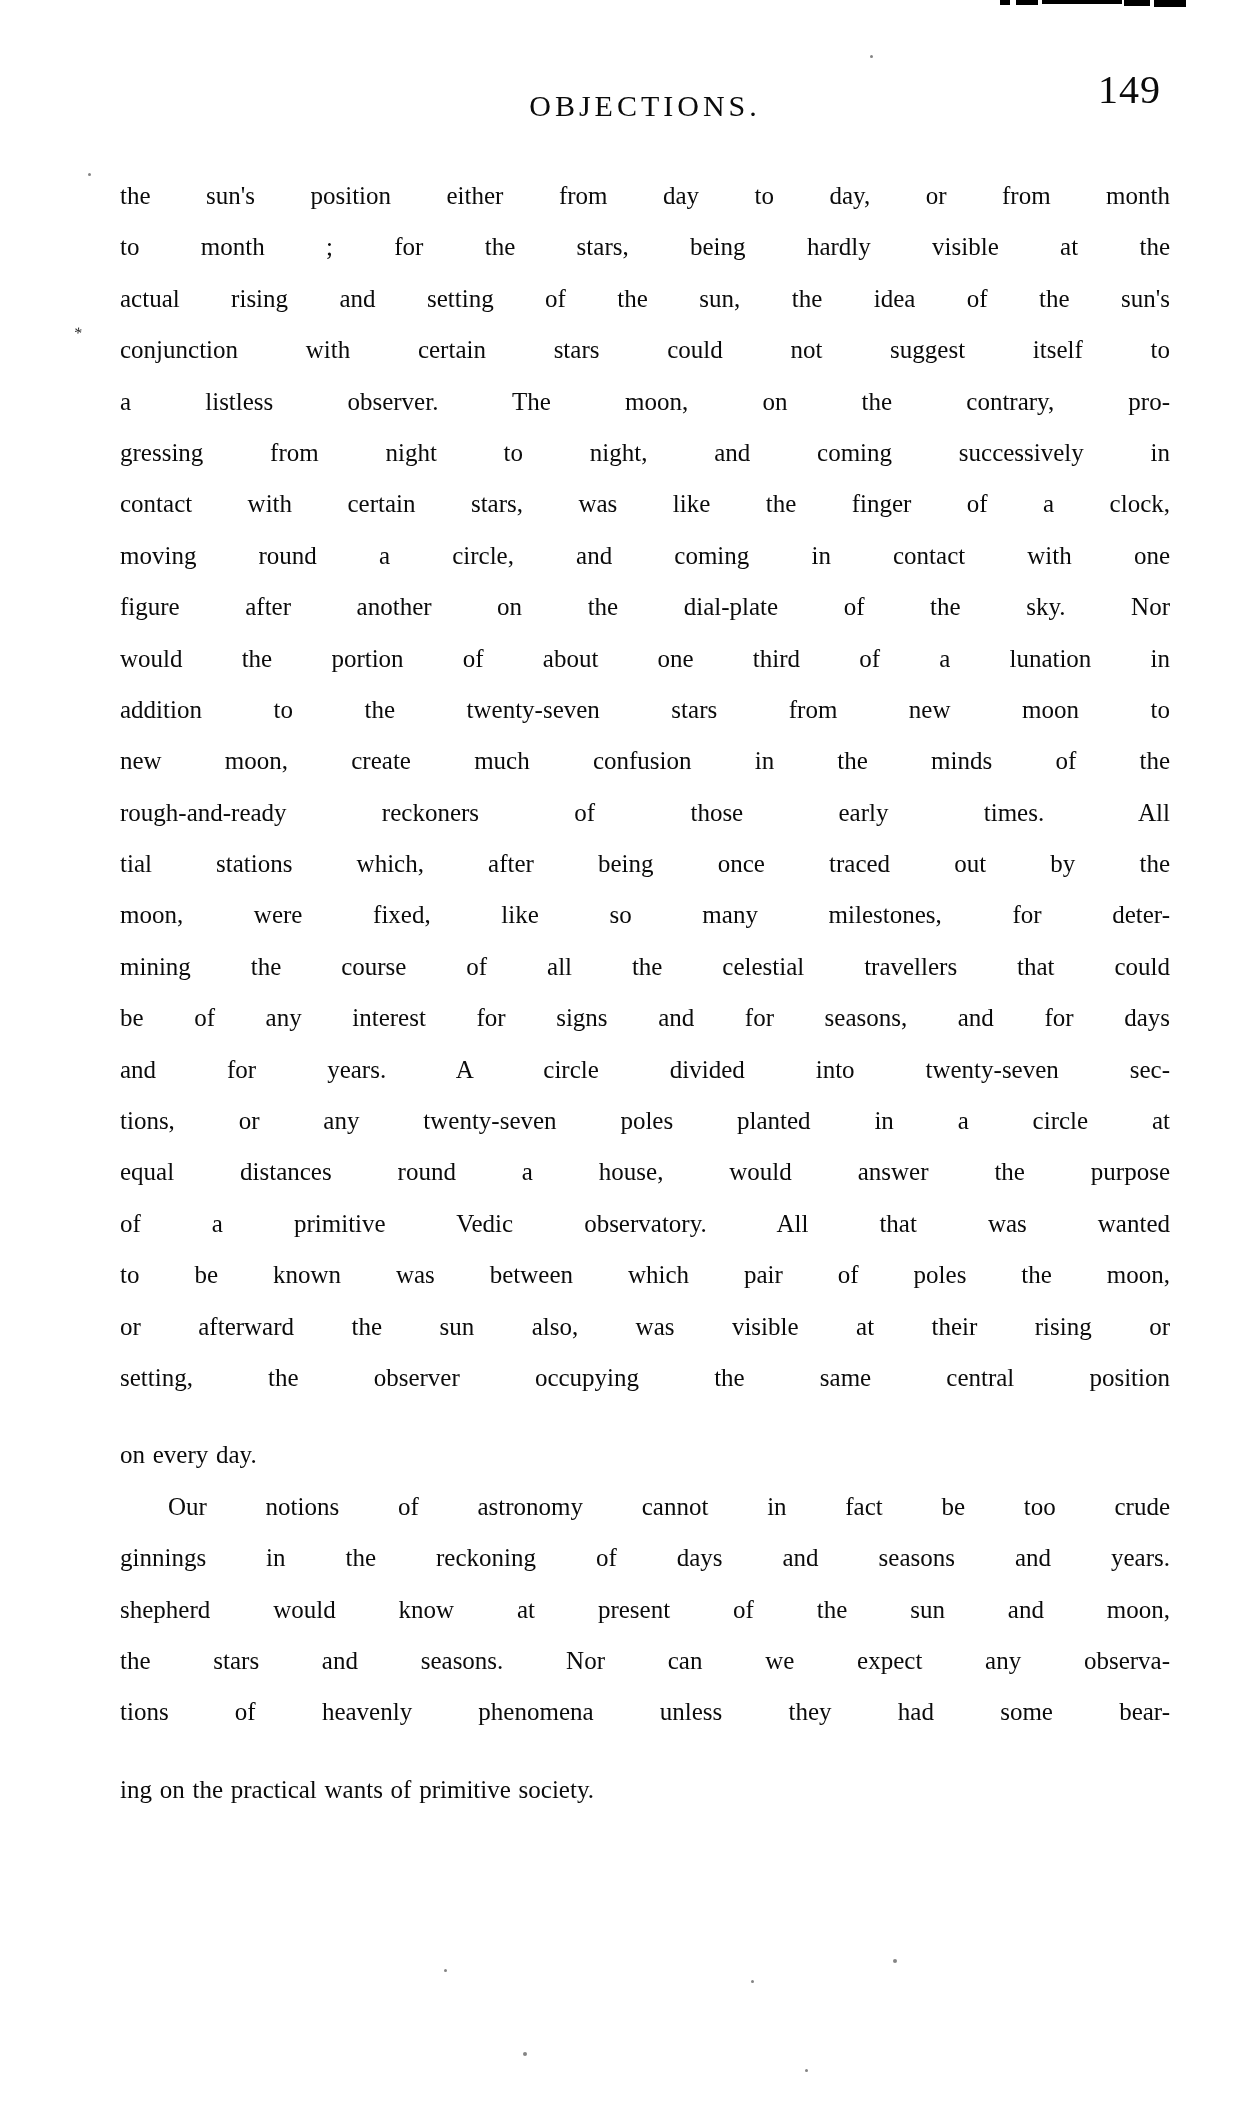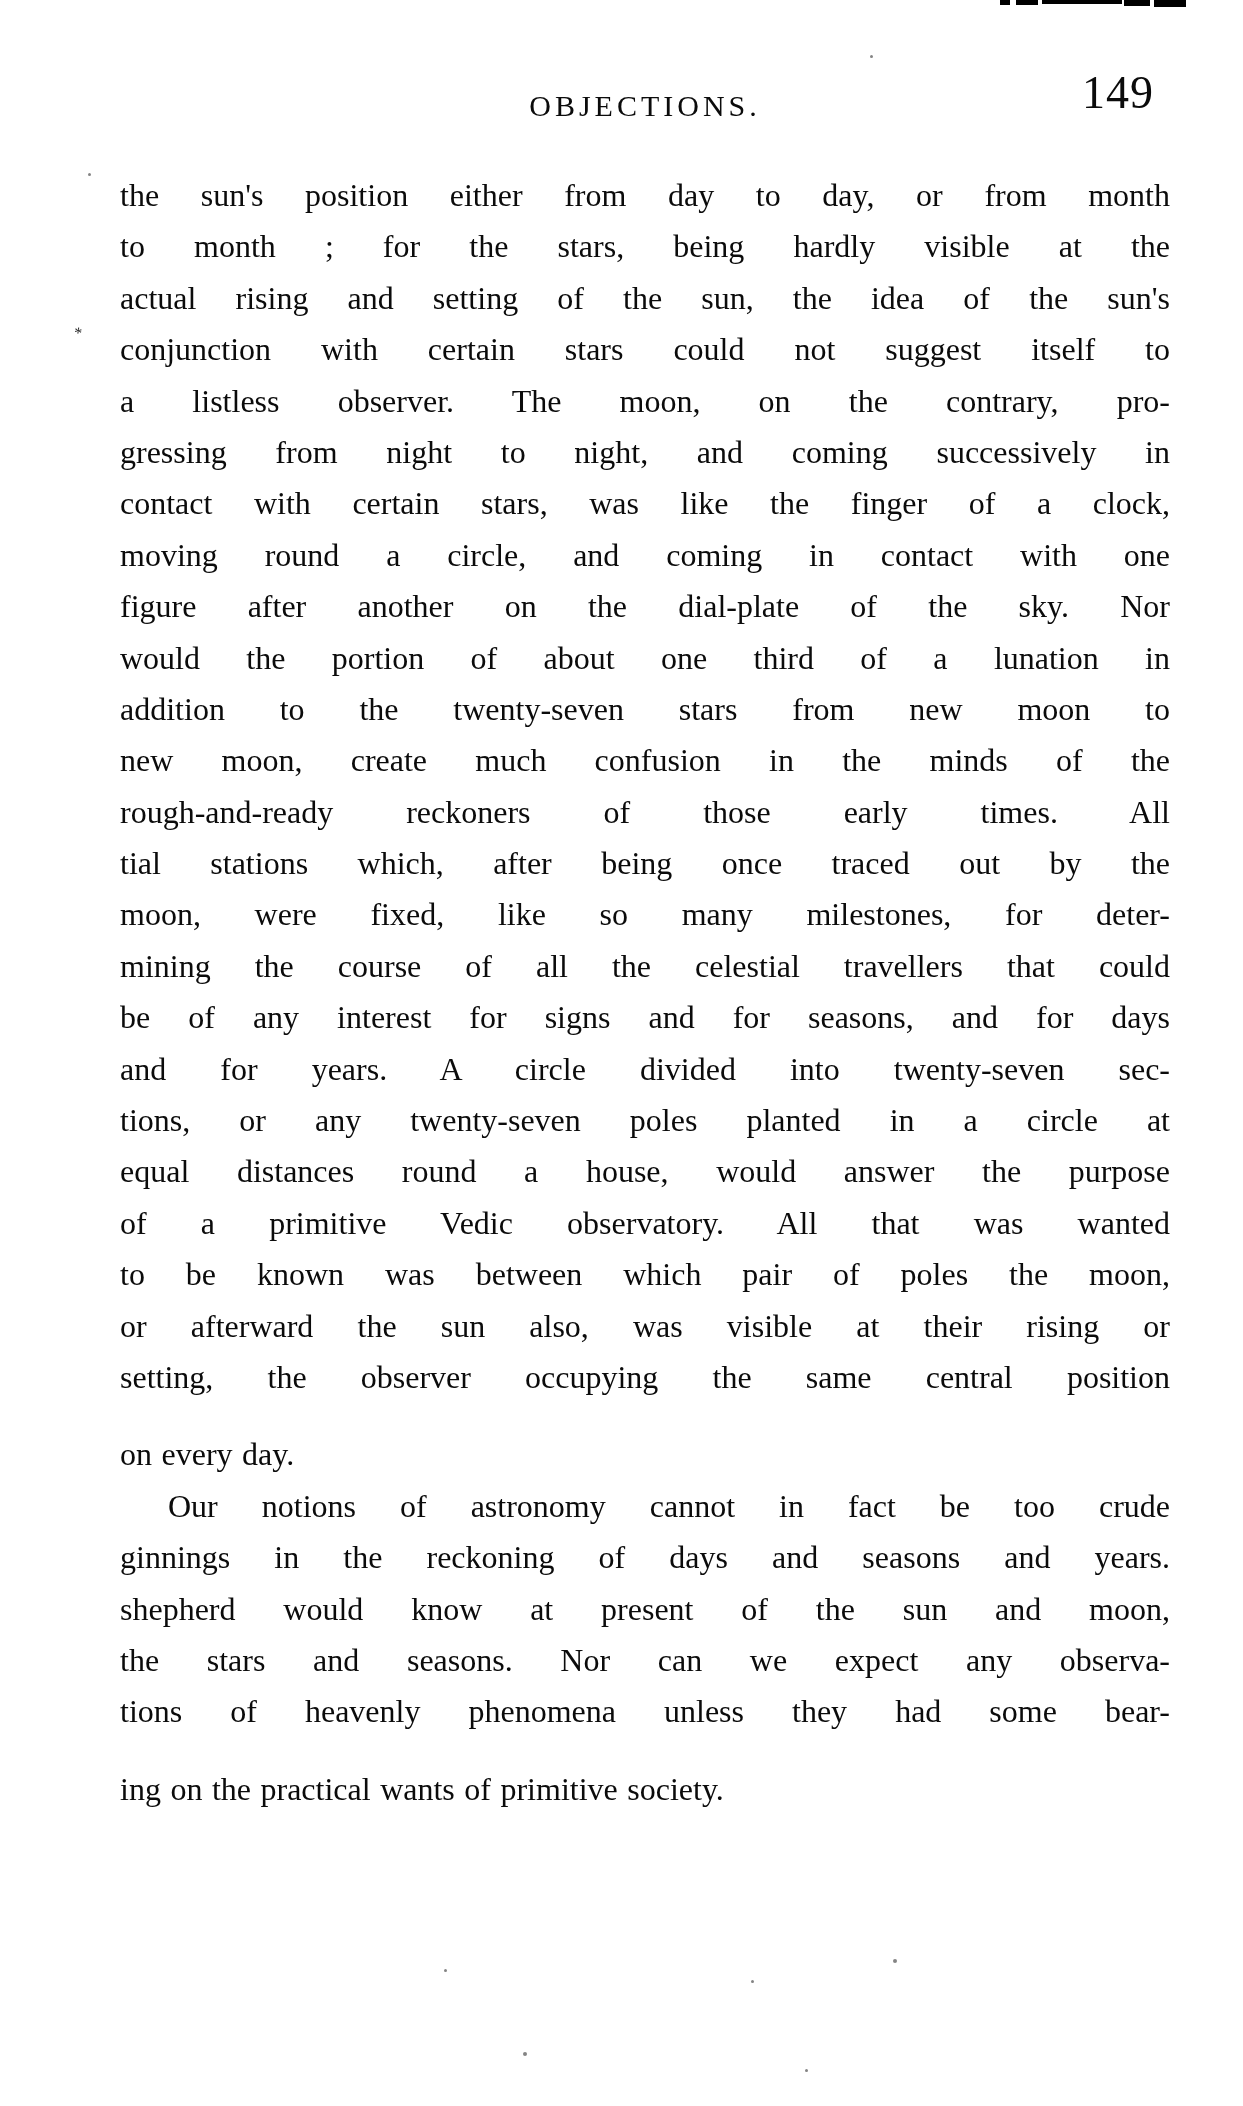--- a/index.html
+++ b/index.html
@@ -25,34 +25,34 @@
     text-align: center;
     font-size: 30px;
     line-height: 1;
     letter-spacing: 4px;
     white-space: nowrap;
     margin-top: 7px;
   }
   .page-number {
     position: absolute;
     top: 70px;
-    right: 89px;
-    font-size: 46px;
+    right: 82px;
+    font-size: 40px;
     line-height: 1;
     letter-spacing: 1px;
   }
   
   .text-block {
     position: absolute;
     left: 120px;
     top: 170px;
     width: 1050px;
   }
   .line {
-    font-size: 32px;
+    font-size: 25px;
     line-height: 51.4px;
     height: 51.4px;
     text-align: justify;
     text-align-last: justify;
     word-spacing: 1.5px;
   }
   .line.para-end {
     text-align-last: left;
     margin-top: 26px;
   }

